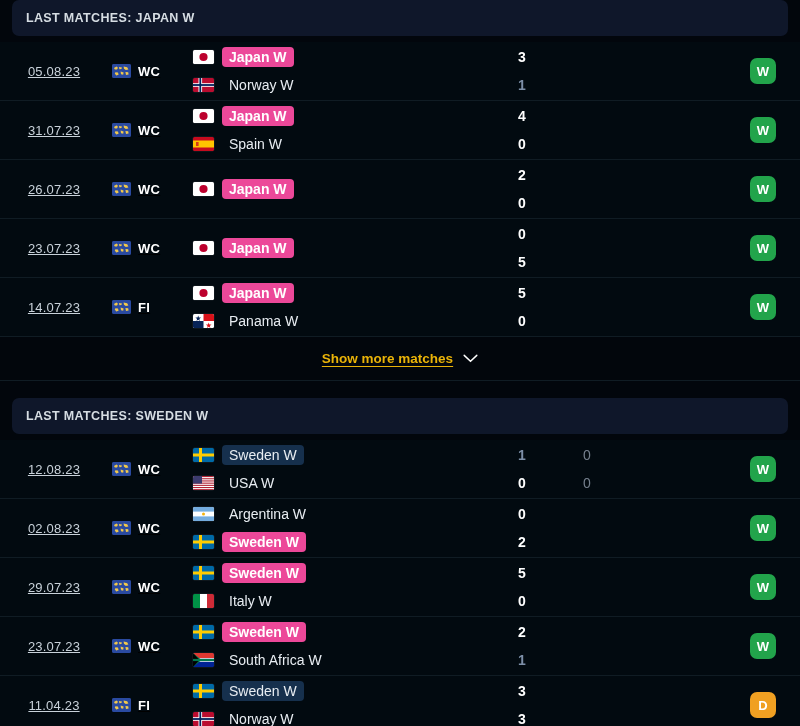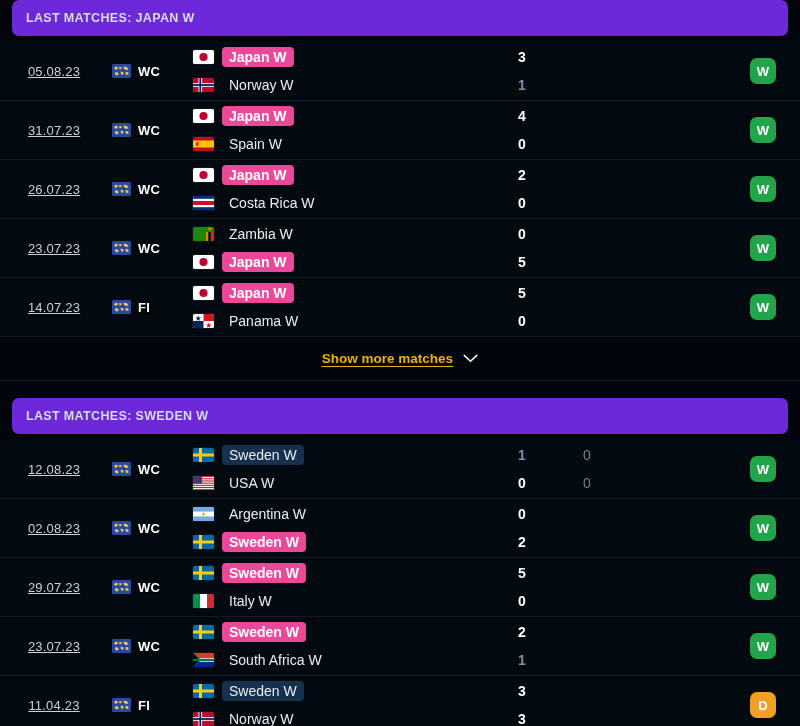--- a/index.html
+++ b/index.html
@@ -18,21 +18,21 @@
     position: relative;
     background: #02060c;
   }
 
   
   .section { width: 800px; }
 
   .section-header {
     margin: 0 12px;
     height: 36px;
-    background: #6d28d9;
+    background: #0f172a;
     border-radius: 7px;
     display: flex;
     align-items: center;
     padding-left: 14px;
   }
   .section-header-title {
     color: #d6dde3;
     font-size: 12.5px;
     font-weight: bold;
     letter-spacing: .35px;
@@ -328,31 +328,20 @@
           <div class="col-teams">
             <div class="team-line">
               <span class="flag">
                 <svg width="21" height="14" viewBox="0 0 21 14">
                   <rect width="21" height="14" fill="#fff"></rect>
                   <circle cx="10.5" cy="7" r="4.1" fill="#bc002d"></circle>
                 </svg>
               </span>
               <span class="team-name highlight">Japan W</span>
             </div>
-            <div class="team-line">
-              <span class="flag">
-                <svg width="21" height="14" viewBox="0 0 21 14">
-                  <rect width="21" height="14" fill="#fff"></rect>
-                  <rect y="0" width="21" height="2.8" fill="#002b7f"></rect>
-                  <rect y="11.2" width="21" height="2.8" fill="#002b7f"></rect>
-                  <rect y="5" width="21" height="4" fill="#ce1126"></rect>
-                </svg>
-              </span>
-              <span class="team-name">Costa Rica W</span>
-            </div>
           </div>
           <div class="col-score">
             <div class="score">2</div>
             <div class="score">0</div>
           </div>
           <div class="col-score2"></div>
           <div class="col-spacer"></div>
           <div class="col-result">
             <div class="badge w" style="background: rgb(34, 164, 75);">W</div>
           </div>
@@ -362,32 +351,20 @@
           <div class="col-comp">
             <span class="comp-icon">
               <svg width="19" height="14" viewBox="0 0 19 14">
                 <rect width="19" height="14" fill="#2a4aa0"></rect>
                 <path d="M2 4 l2.4 -1.4 1.6 1.2 -1 1.6 -2.2 .2 Z M7 3 l3 .5 -.6 1.6 -2 .2 Z M11.6 2.6 l3.6 .6 1.2 2.2 -2.6 .6 -1.8 -1.2 Z M3.4 8.2 l2.6 .4 .6 2.2 -2.4 .6 -1.4 -1.8 Z M8.6 7.6 l3 .8 -.4 2.4 -2.2 -.6 Z M13.4 8 l2.8 .2 .4 2.4 -2.6 .4 Z" fill="#f2c94c"></path>
               </svg>
             </span>
             <span class="comp-label">WC</span>
           </div>
           <div class="col-teams">
-            <div class="team-line">
-              <span class="flag">
-                <svg width="21" height="14" viewBox="0 0 21 14">
-                  <rect width="21" height="14" fill="#198a00"></rect>
-                  <rect x="13" y="5" width="2.4" height="9" fill="#ef7d00"></rect>
-                  <rect x="15.4" y="5" width="2.4" height="9" fill="#000"></rect>
-                  <rect x="17.8" y="5" width="2.4" height="9" fill="#de2010"></rect>
-                  <path d="M14.5 1.2 L17 0.3 L19.4 1.8 L16.6 3.4 Z" fill="#ef7d00"></path>
-                </svg>
-              </span>
-              <span class="team-name">Zambia W</span>
-            </div>
             <div class="team-line">
               <span class="flag">
                 <svg width="21" height="14" viewBox="0 0 21 14">
                   <rect width="21" height="14" fill="#fff"></rect>
                   <circle cx="10.5" cy="7" r="4.1" fill="#bc002d"></circle>
                 </svg>
               </span>
               <span class="team-name highlight">Japan W</span>
             </div>
           </div>

